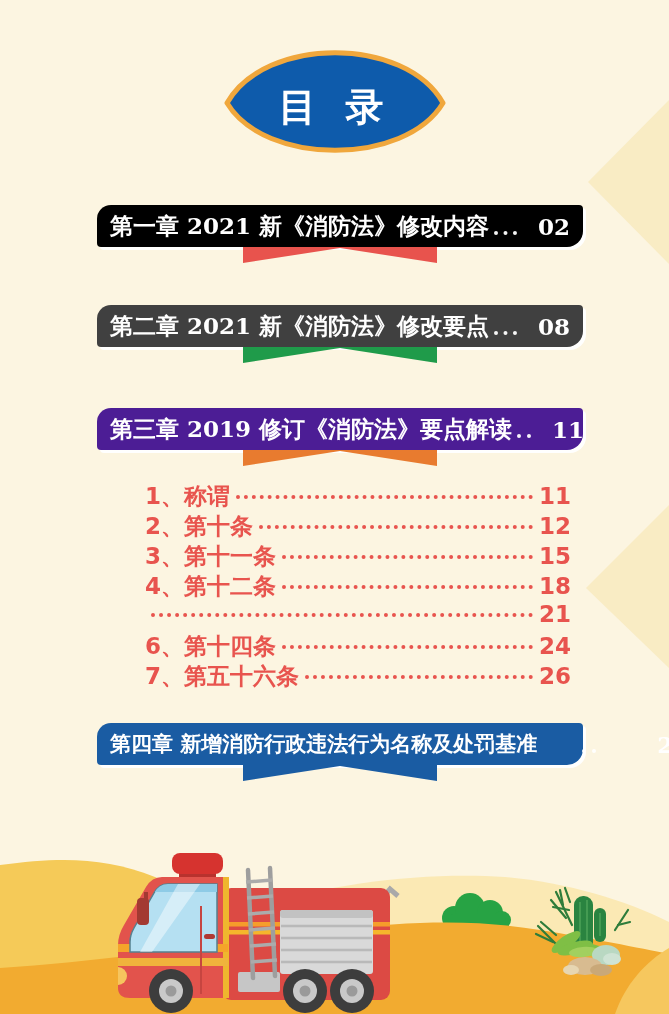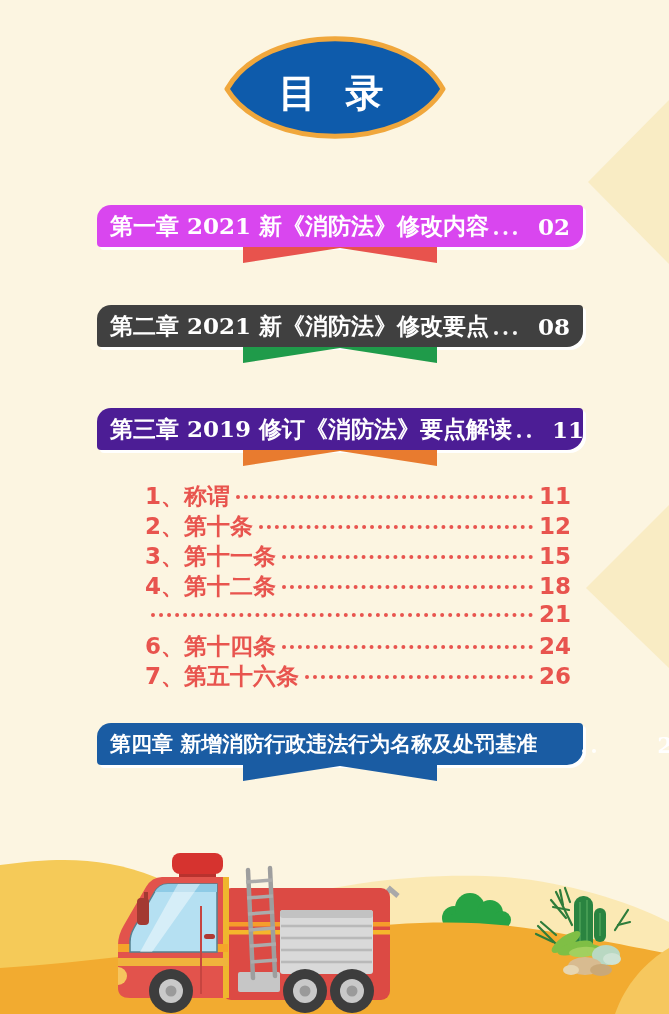--- a/index.html
+++ b/index.html
@@ -2,36 +2,36 @@
 <html><head>
 <meta charset="utf-8">
 <style>
   html,body{margin:0;padding:0;}
   body{width:669px;height:1014px;position:relative;overflow:hidden;
        background:#fcf5e1;font-family:"DejaVu Sans","Liberation Sans",sans-serif;}
   .abs{position:absolute;}
   
   #bg-accents{left:0;top:0;width:669px;height:1014px;pointer-events:none;}
   
-  .fan-wrap{left:218px;top:32px;width:234px;height:112px;}
+  .fan-wrap{left:218px;top:46px;width:234px;height:112px;}
   .fan-title{position:absolute;left:0;top:36px;width:234px;text-align:center;
     color:#ffffff;font-size:38px;font-weight:bold;letter-spacing:8px;
     font-family:"DejaVu Sans","Liberation Sans",sans-serif;}
   
   .chapter{position:absolute;left:97px;width:486px;}
   .bar{height:42px;border-radius:14px 4px 16px 4px;display:flex;align-items:center;
        padding:0 13px;box-sizing:border-box;color:#fff;
        box-shadow:3px 3px 0 rgba(255,255,255,.95);
        font-family:"DejaVu Serif","Liberation Serif",serif;font-weight:bold;}
   .ch-label{font-size:23px;white-space:nowrap;}
   .ch-page{font-size:23px;margin-left:16px;}
   .leader{flex:1;height:0;border-bottom:4px dotted rgba(255,255,255,.95);
           margin:0 5px;transform:translateY(7px);min-width:14px;}
   .fold{display:block;margin:0 auto;}
-  .ch1 .bar{background:#d946ef;} .ch1 .fold polygon{fill:#e8534d;}
+  .ch1 .bar{background:#000000;} .ch1 .fold polygon{fill:#e8534d;}
   .ch2 .bar{background:#404040;} .ch2 .fold polygon{fill:#1f9b4a;}
   .ch3 .bar{background:#4c1d95;} .ch3 .fold polygon{fill:#e87b2f;}
   .ch4 .bar{background:#1a5ca3;gap:40px;} .ch4 .fold polygon{fill:#1a5ca3;}
   .ch4 .ch-label{font-size:21px;}
   
   .toc{left:145px;top:481px;width:426px;}
   .toc-row{display:flex;align-items:baseline;height:30px;
            font-weight:bold;font-size:23px;color:#e8544e;}
   .toc-label{white-space:nowrap;}
   .toc-leader{flex:1;border-bottom:4px dotted #e8544e;margin:0 6px;

